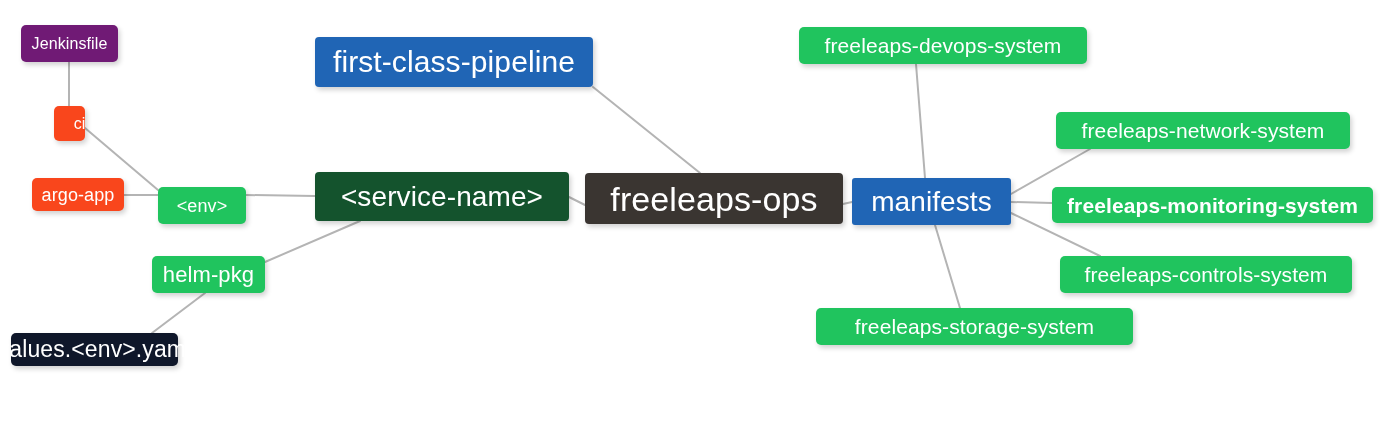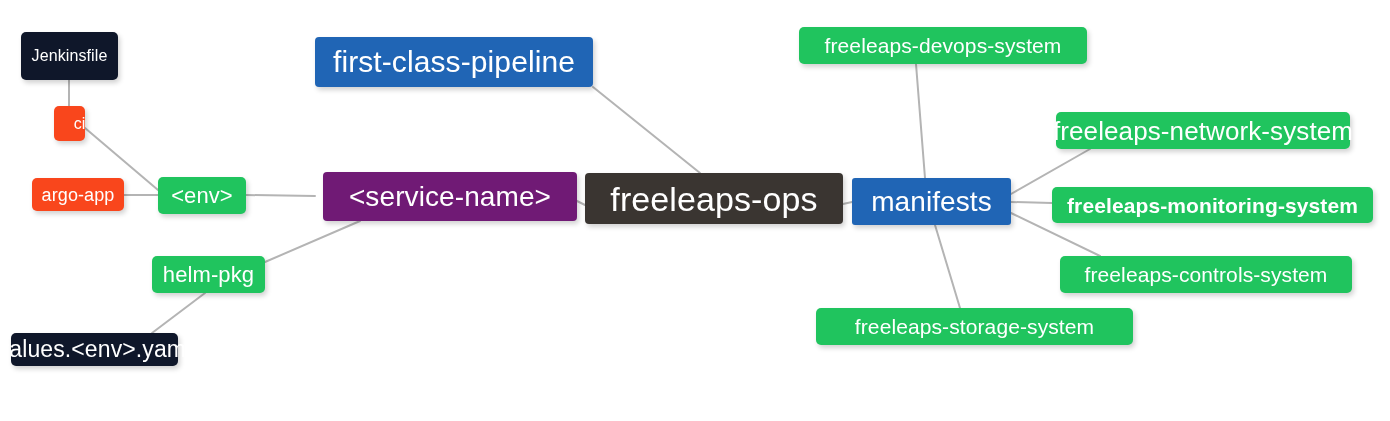--- a/index.html
+++ b/index.html
@@ -67,51 +67,51 @@
       <path class="edge" d="M 925,178 L 916,64" stroke="#b4b4b4"></path>
       <path class="edge" d="M 1011,194 L 1090,149" stroke="#b4b4b4"></path>
       <path class="edge" d="M 1011,202 L 1052,203" stroke="#b4b4b4"></path>
       <path class="edge" d="M 1011,213 L 1100,256" stroke="#b4b4b4"></path>
       <path class="edge" d="M 935,225 L 960,308" stroke="#b4b4b4"></path>
     </svg>
   <div id="node-layer">
       <div class="node" style="left: 585px; top: 173px; width: 258px; height: 51px; background: rgb(58, 53, 49); font-size: 34px; border-radius: 4px;">
         <span class="node-label">freeleaps-ops</span>
       </div>
-      <div class="node" style="left: 315px; top: 172px; width: 254px; height: 49px; background: #701a75; font-size: 28px; border-radius: 4px; margin-left: 8px;">
+      <div class="node" style="left: 315px; top: 172px; width: 254px; height: 49px; background: #14532d; font-size: 28px; border-radius: 4px;">
         <span class="node-label">&lt;service-name&gt;</span>
       </div>
       <div class="node" style="left: 315px; top: 37px; width: 278px; height: 50px; background: rgb(32, 101, 181); font-size: 30px; border-radius: 4px;">
         <span class="node-label">first-class-pipeline</span>
       </div>
       <div class="node" style="left: 852px; top: 178px; width: 159px; height: 47px; background: rgb(32, 101, 181); font-size: 28px; border-radius: 3px;">
         <span class="node-label">manifests</span>
       </div>
-      <div class="node" style="left: 158px; top: 177px; width: 88px; height: 37px; background: rgb(32, 196, 94); font-size: 22px; border-radius: 5px; align-items: center;">
+      <div class="node" style="left: 158px; top: 187px; width: 88px; height: 37px; background: rgb(32, 196, 94); font-size: 18px; border-radius: 5px; align-items: center;">
         <span class="node-label">&lt;env&gt;</span>
       </div>
       <div class="node" style="left: 152px; top: 256px; width: 113px; height: 37px; background: rgb(32, 196, 94); font-size: 22px; border-radius: 5px;">
         <span class="node-label">helm-pkg</span>
       </div>
-      <div class="node" style="left: 21px; top: 32px; width: 97px; height: 48px; background: #0f172a; font-size: 16px; border-radius: 5px;">
+      <div class="node" style="left: 21px; top: 25px; width: 97px; height: 37px; background: #701a75; font-size: 16px; border-radius: 5px;">
         <span class="node-label">Jenkinsfile</span>
       </div>
       <div class="node" style="left: 54px; top: 106px; width: 31px; height: 35px; background: rgb(249, 70, 28); font-size: 16px; border-radius: 5px; padding-left: 20px;">
         <span class="node-label">ci</span>
       </div>
       <div class="node" style="left: 32px; top: 178px; width: 92px; height: 33px; background: rgb(249, 70, 28); font-size: 18px; border-radius: 5px;">
         <span class="node-label">argo-app</span>
       </div>
       <div class="node" style="left: 11px; top: 333px; width: 167px; height: 33px; background: #0f172a; font-size: 23px; border-radius: 5px;">
         <span class="node-label">values.&lt;env&gt;.yaml</span>
       </div>
       <div class="node" style="left: 799px; top: 27px; width: 288px; height: 37px; background: rgb(32, 196, 94); font-size: 21px; border-radius: 5px;">
         <span class="node-label">freeleaps-devops-system</span>
       </div>
-      <div class="node" style="left: 1056px; top: 112px; width: 294px; height: 37px; background: rgb(32, 196, 94); font-size: 26px; border-radius: 5px;">
+      <div class="node" style="left: 1056px; top: 112px; width: 294px; height: 37px; background: rgb(32, 196, 94); font-size: 21px; border-radius: 5px;">
         <span class="node-label">freeleaps-network-system</span>
       </div>
       <div class="node" style="left: 1052px; top: 187px; width: 321px; height: 36px; background: rgb(32, 196, 94); font-size: 21px; border-radius: 5px; font-weight: bold;">
         <span class="node-label">freeleaps-monitoring-system</span>
       </div>
       <div class="node" style="left: 1060px; top: 256px; width: 292px; height: 37px; background: rgb(32, 196, 94); font-size: 21px; border-radius: 5px;">
         <span class="node-label">freeleaps-controls-system</span>
       </div>
       <div class="node" style="left: 816px; top: 308px; width: 317px; height: 37px; background: rgb(32, 196, 94); font-size: 21px; border-radius: 5px; justify-content: center;">
         <span class="node-label">freeleaps-storage-system</span>

